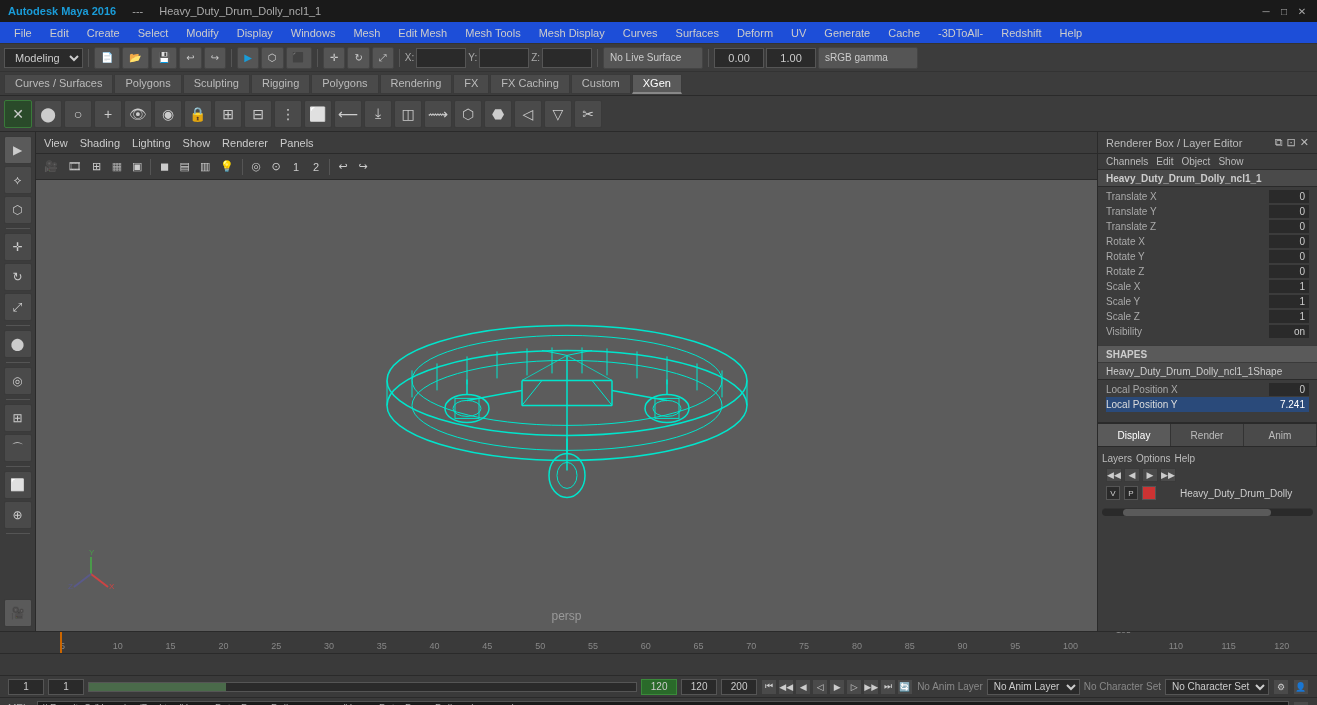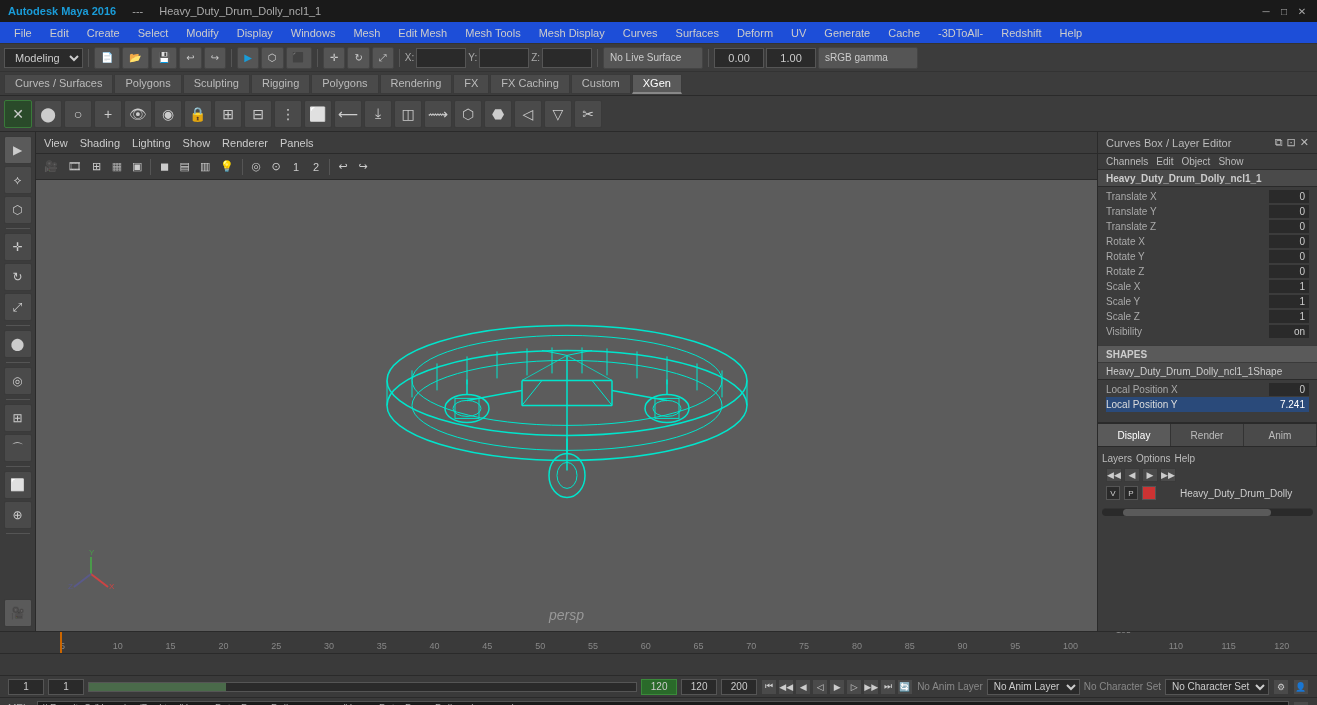--- a/index.html
+++ b/index.html
@@ -335,28 +335,28 @@
         <svg width="50" height="50" viewBox="0 0 50 50">
           <line x1="25" y1="25" x2="25" y2="8" stroke="#4a9a4a" stroke-width="2"></line>
           <line x1="25" y1="25" x2="42" y2="38" stroke="#cc4444" stroke-width="2"></line>
           <line x1="25" y1="25" x2="8" y2="38" stroke="#5a5a8a" stroke-width="2"></line>
           <text x="23" y="6" font-size="8" fill="#4a9a4a">Y</text>
           <text x="43" y="40" font-size="8" fill="#cc4444">X</text>
           <text x="2" y="40" font-size="8" fill="#5a5a8a">Z</text>
         </svg>
       </div>
 
-      <div id="viewport-label" style="position:absolute; bottom:8px; left:50%; transform:translateX(-50%); color:#999; font-size:14px;font-style:italic;">persp</div>
+      <div id="viewport-label" style="position:absolute; bottom:8px; left:50%; transform:translateX(-50%); color:#999; font-size:12px;">persp</div>
     </div>
   </div>
 
   <div id="right-panel" style="width:220px; background:#3c3c3c; border-left:1px solid #2a2a2a; display:flex; flex-direction:column; position:relative;">
 
     <div id="right-panel-header" style="background:#3c3c3c; height:22px; display:flex; align-items:center; padding:0 8px; border-bottom:1px solid #2a2a2a; font-size:11px; color:#bbb; justify-content:space-between;">
-      <span>Curves Box / Layer Editor</span>
+      <span>Renderer Box / Layer Editor</span>
       <div style="display:flex; gap:4px;">
         <span style="cursor:pointer;">⧉</span>
         <span style="cursor:pointer;">⊡</span>
         <span style="cursor:pointer;">✕</span>
       </div>
     </div>
 
     <div style="display:flex; gap:8px; padding:2px 8px; background:#3c3c3c; border-bottom:1px solid #2a2a2a;">
       <span style="font-size:10px; color:#bbb; cursor:pointer;">Channels</span>
       <span style="font-size:10px; color:#bbb; cursor:pointer;">Edit</span>

